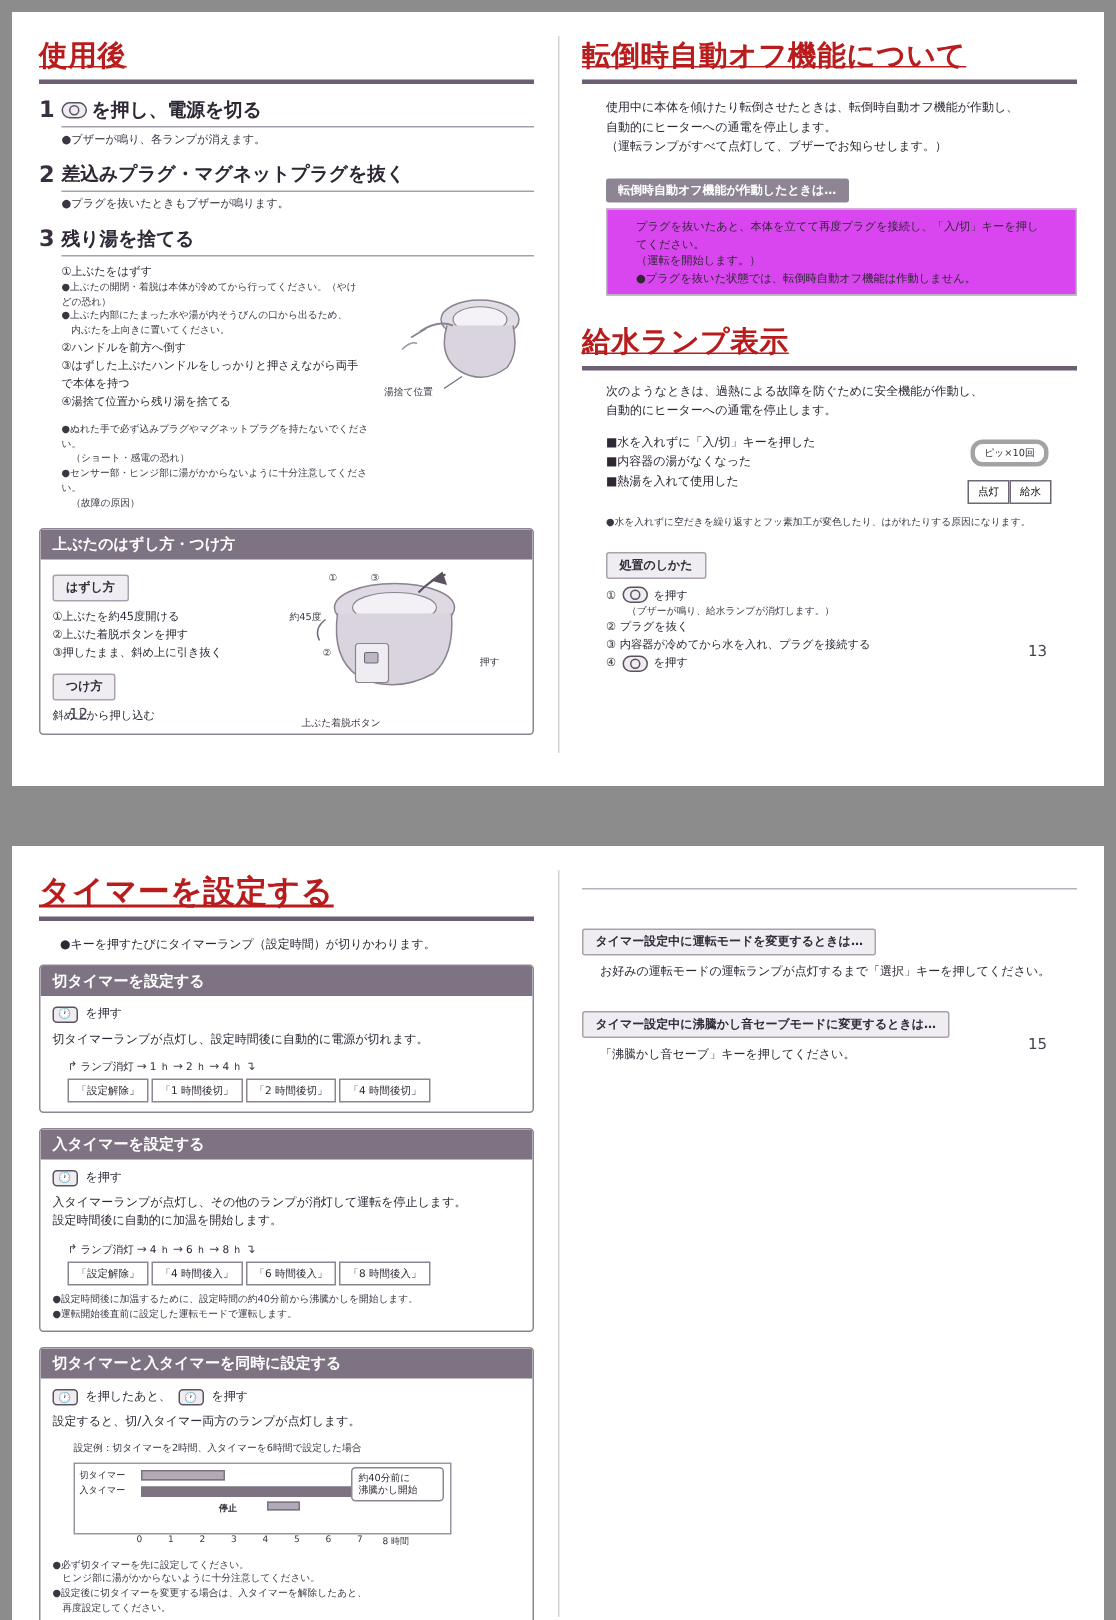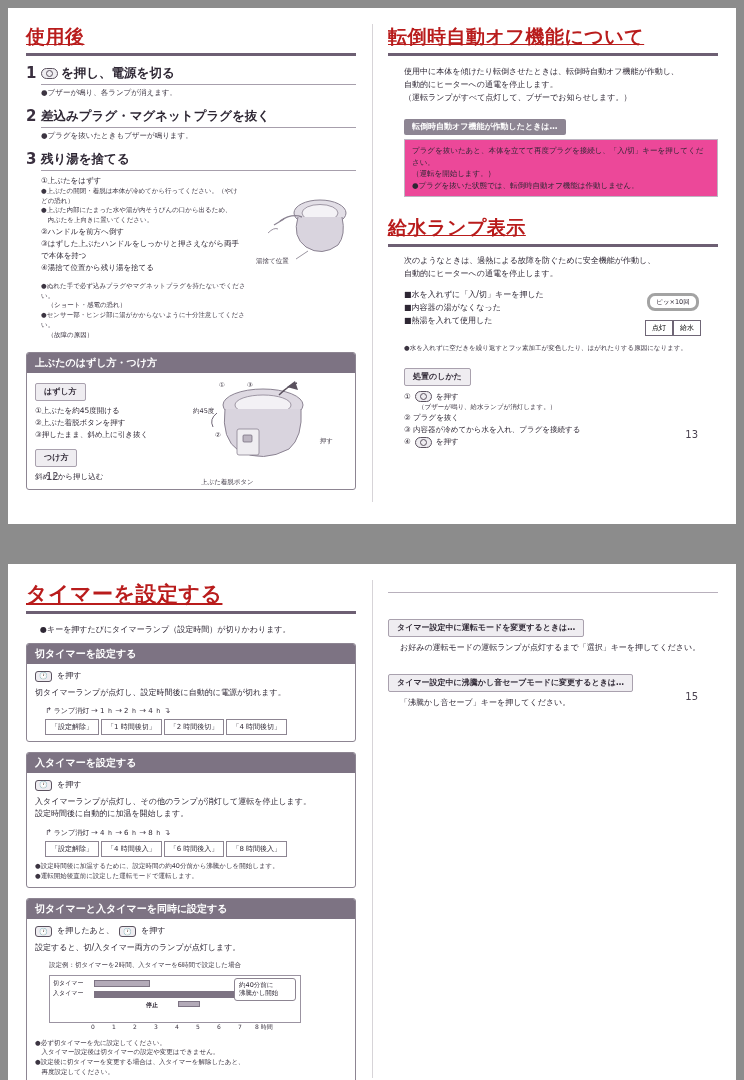--- a/index.html
+++ b/index.html
@@ -110,23 +110,23 @@
     background: #8d8593;
     color: #fff;
     font-size: 8px;
     font-weight: bold;
     padding: 2.5px 8px;
     border-radius: 2px;
   }
   .ribbon.lite { background: #efedf1; color: #332c39; border: 1px solid #a9a1ae; }
 
   .grayblock {
-    background: #ec4899;
+    background: #d946ef;
     border: 1px solid #bdb6c2;
-    padding: 5px 7px;
+    padding: 5px 19px;
     font-size: 7.5px;
     color: #2e2734;
     line-height: 1.55;
     margin-top: 4px;
   }
 
   .para { font-size: 8px; color: #2e2734; line-height: 1.6; }
 
   .lamp-badge {
     border: 3px solid #a3a3a3;
@@ -483,21 +483,21 @@
             <span class="tl-tick" style="left:126px;">4</span>
             <span class="tl-tick" style="left:147px;">5</span>
             <span class="tl-tick" style="left:168px;">6</span>
             <span class="tl-tick" style="left:189px;">7</span>
             <span class="tl-tick" style="left:206px;">8 時間</span>
           </div>
         </div>
 
         <div class="tiny" style="margin-top:4px;">
           <div>●必ず切タイマーを先に設定してください。</div>
-          <div>　入タイマー設定後は切タイマーの設定や変更はできません。</div>
+          <div>　ヒンジ部に湯がかからないように十分注意してください。</div>
           <div>●設定後に切タイマーを変更する場合は、入タイマーを解除したあと、</div>
           <div>　再度設定してください。</div>
         </div>
       </div>
     </div>
 
     <div class="tiny" style="margin-top:10px;">
       <div>●水量が少ない場合は、給水ランプが点灯して運転を停止したり設定時間より早く加温を開始したりすることがあります。</div>
 
     </div>

